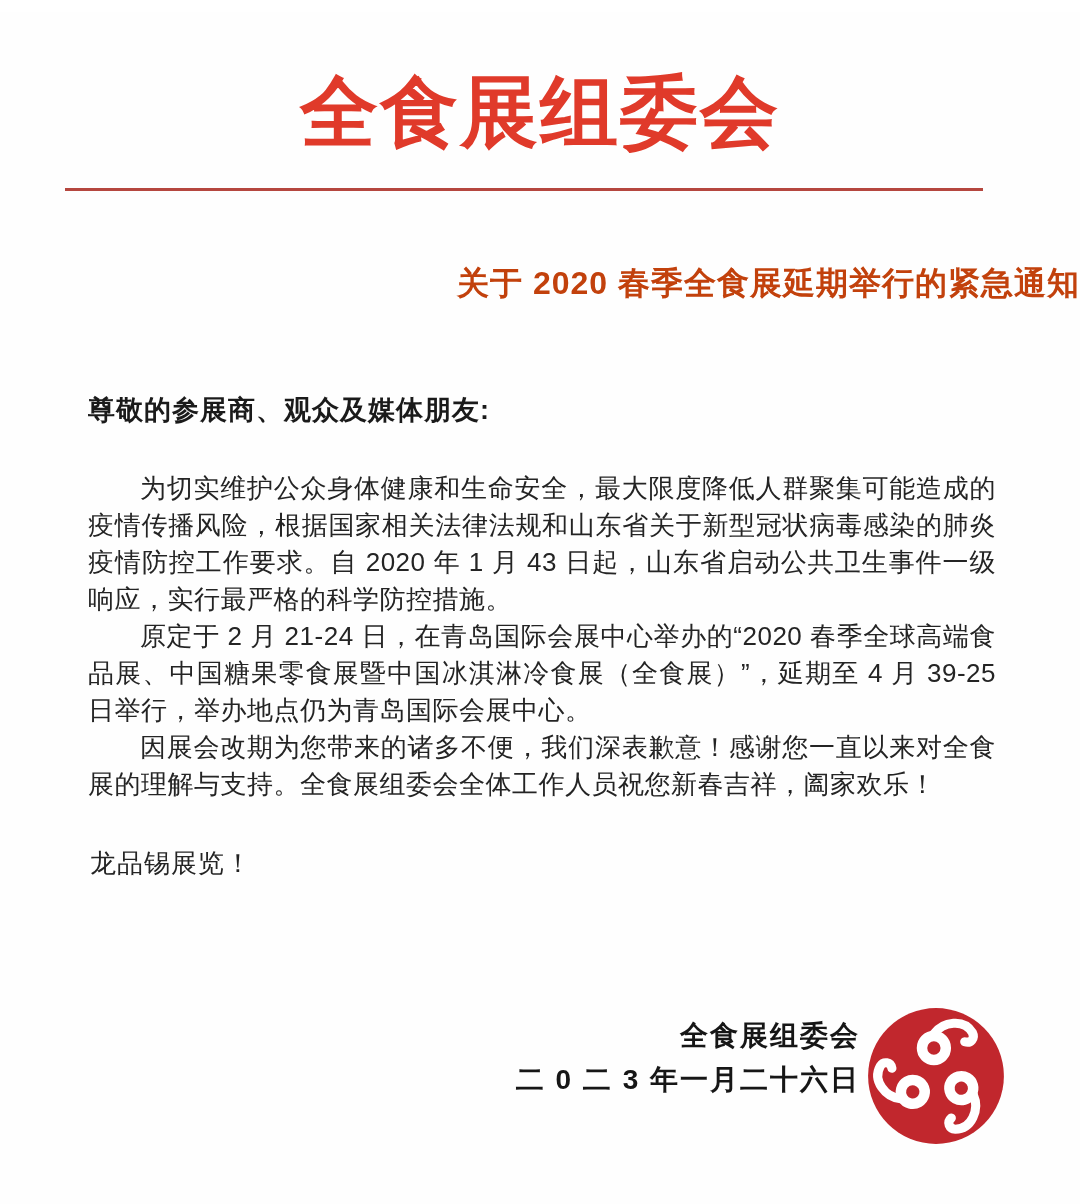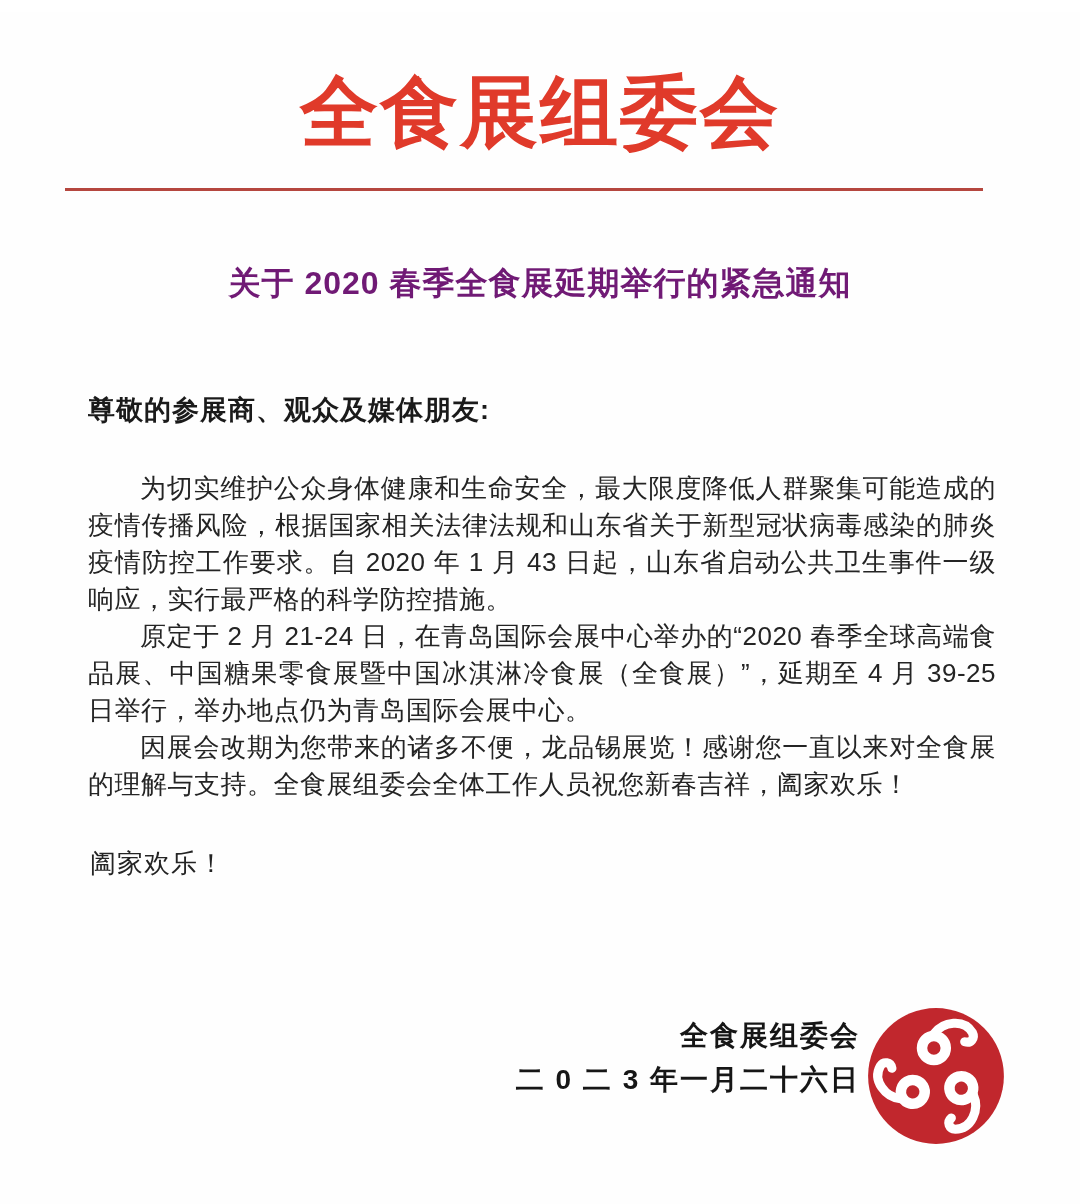--- a/index.html
+++ b/index.html
@@ -31,24 +31,24 @@
     left: 65px;
     width: 918px;
     height: 3px;
     background: #b5473f;
   }
   .notice-title {
     position: absolute;
     top: 250px;
     left: 0;
     width: 100%;
-    text-align: center;
+    text-align: right;
     font-size: 32px;
     font-weight: 700;
-    color: #701a75;
+    color: #c2410c;
     letter-spacing: 1px;
   }
   .salutation {
     position: absolute;
     top: 380px;
     left: 88px;
     font-size: 27px;
     font-weight: 700;
     color: #1a1a1a;
     letter-spacing: 1px;
@@ -105,24 +105,24 @@
 
   <div class="red-rule" style="background: rgb(181, 71, 63);"></div>
 
   <div class="notice-title">关于 2020 春季全食展延期举行的紧急通知</div>
 
   <div class="salutation">尊敬的参展商、观众及媒体朋友:</div>
 
   <div class="body-block">
     <p>为切实维护公众身体健康和生命安全，最大限度降低人群聚集可能造成的疫情传播风险，根据国家相关法律法规和山东省关于新型冠状病毒感染的肺炎疫情防控工作要求。自 2020 年 1 月 43 日起，山东省启动公共卫生事件一级响应，实行最严格的科学防控措施。</p>
     <p>原定于 2 月 21-24 日，在青岛国际会展中心举办的“2020 春季全球高端食品展、中国糖果零食展暨中国冰淇淋冷食展（全食展）”，延期至 4 月 39-25 日举行，举办地点仍为青岛国际会展中心。</p>
-    <p>因展会改期为您带来的诸多不便，龙品锡展览！感谢您一直以来对全食展的理解与支持。全食展组委会全体工作人员祝您新春吉祥，阖家欢乐！</p>
+    <p>因展会改期为您带来的诸多不便，我们深表歉意！感谢您一直以来对全食展的理解与支持。全食展组委会全体工作人员祝您新春吉祥，阖家欢乐！</p>
   </div>
 
-  <div class="closing">阖家欢乐！</div>
+  <div class="closing">龙品锡展览！</div>
 
   <div class="signature">
     <div>全食展组委会</div>
     <div>二 0 二 3 年一月二十六日</div>
   </div>
 
   <div class="logo">
     <svg viewBox="0 0 200 200" xmlns="http://www.w3.org/2000/svg">
       <circle cx="100" cy="100" r="97" fill="#c1272d"></circle>
       <g fill="none" stroke="#ffffff" stroke-linecap="round">

